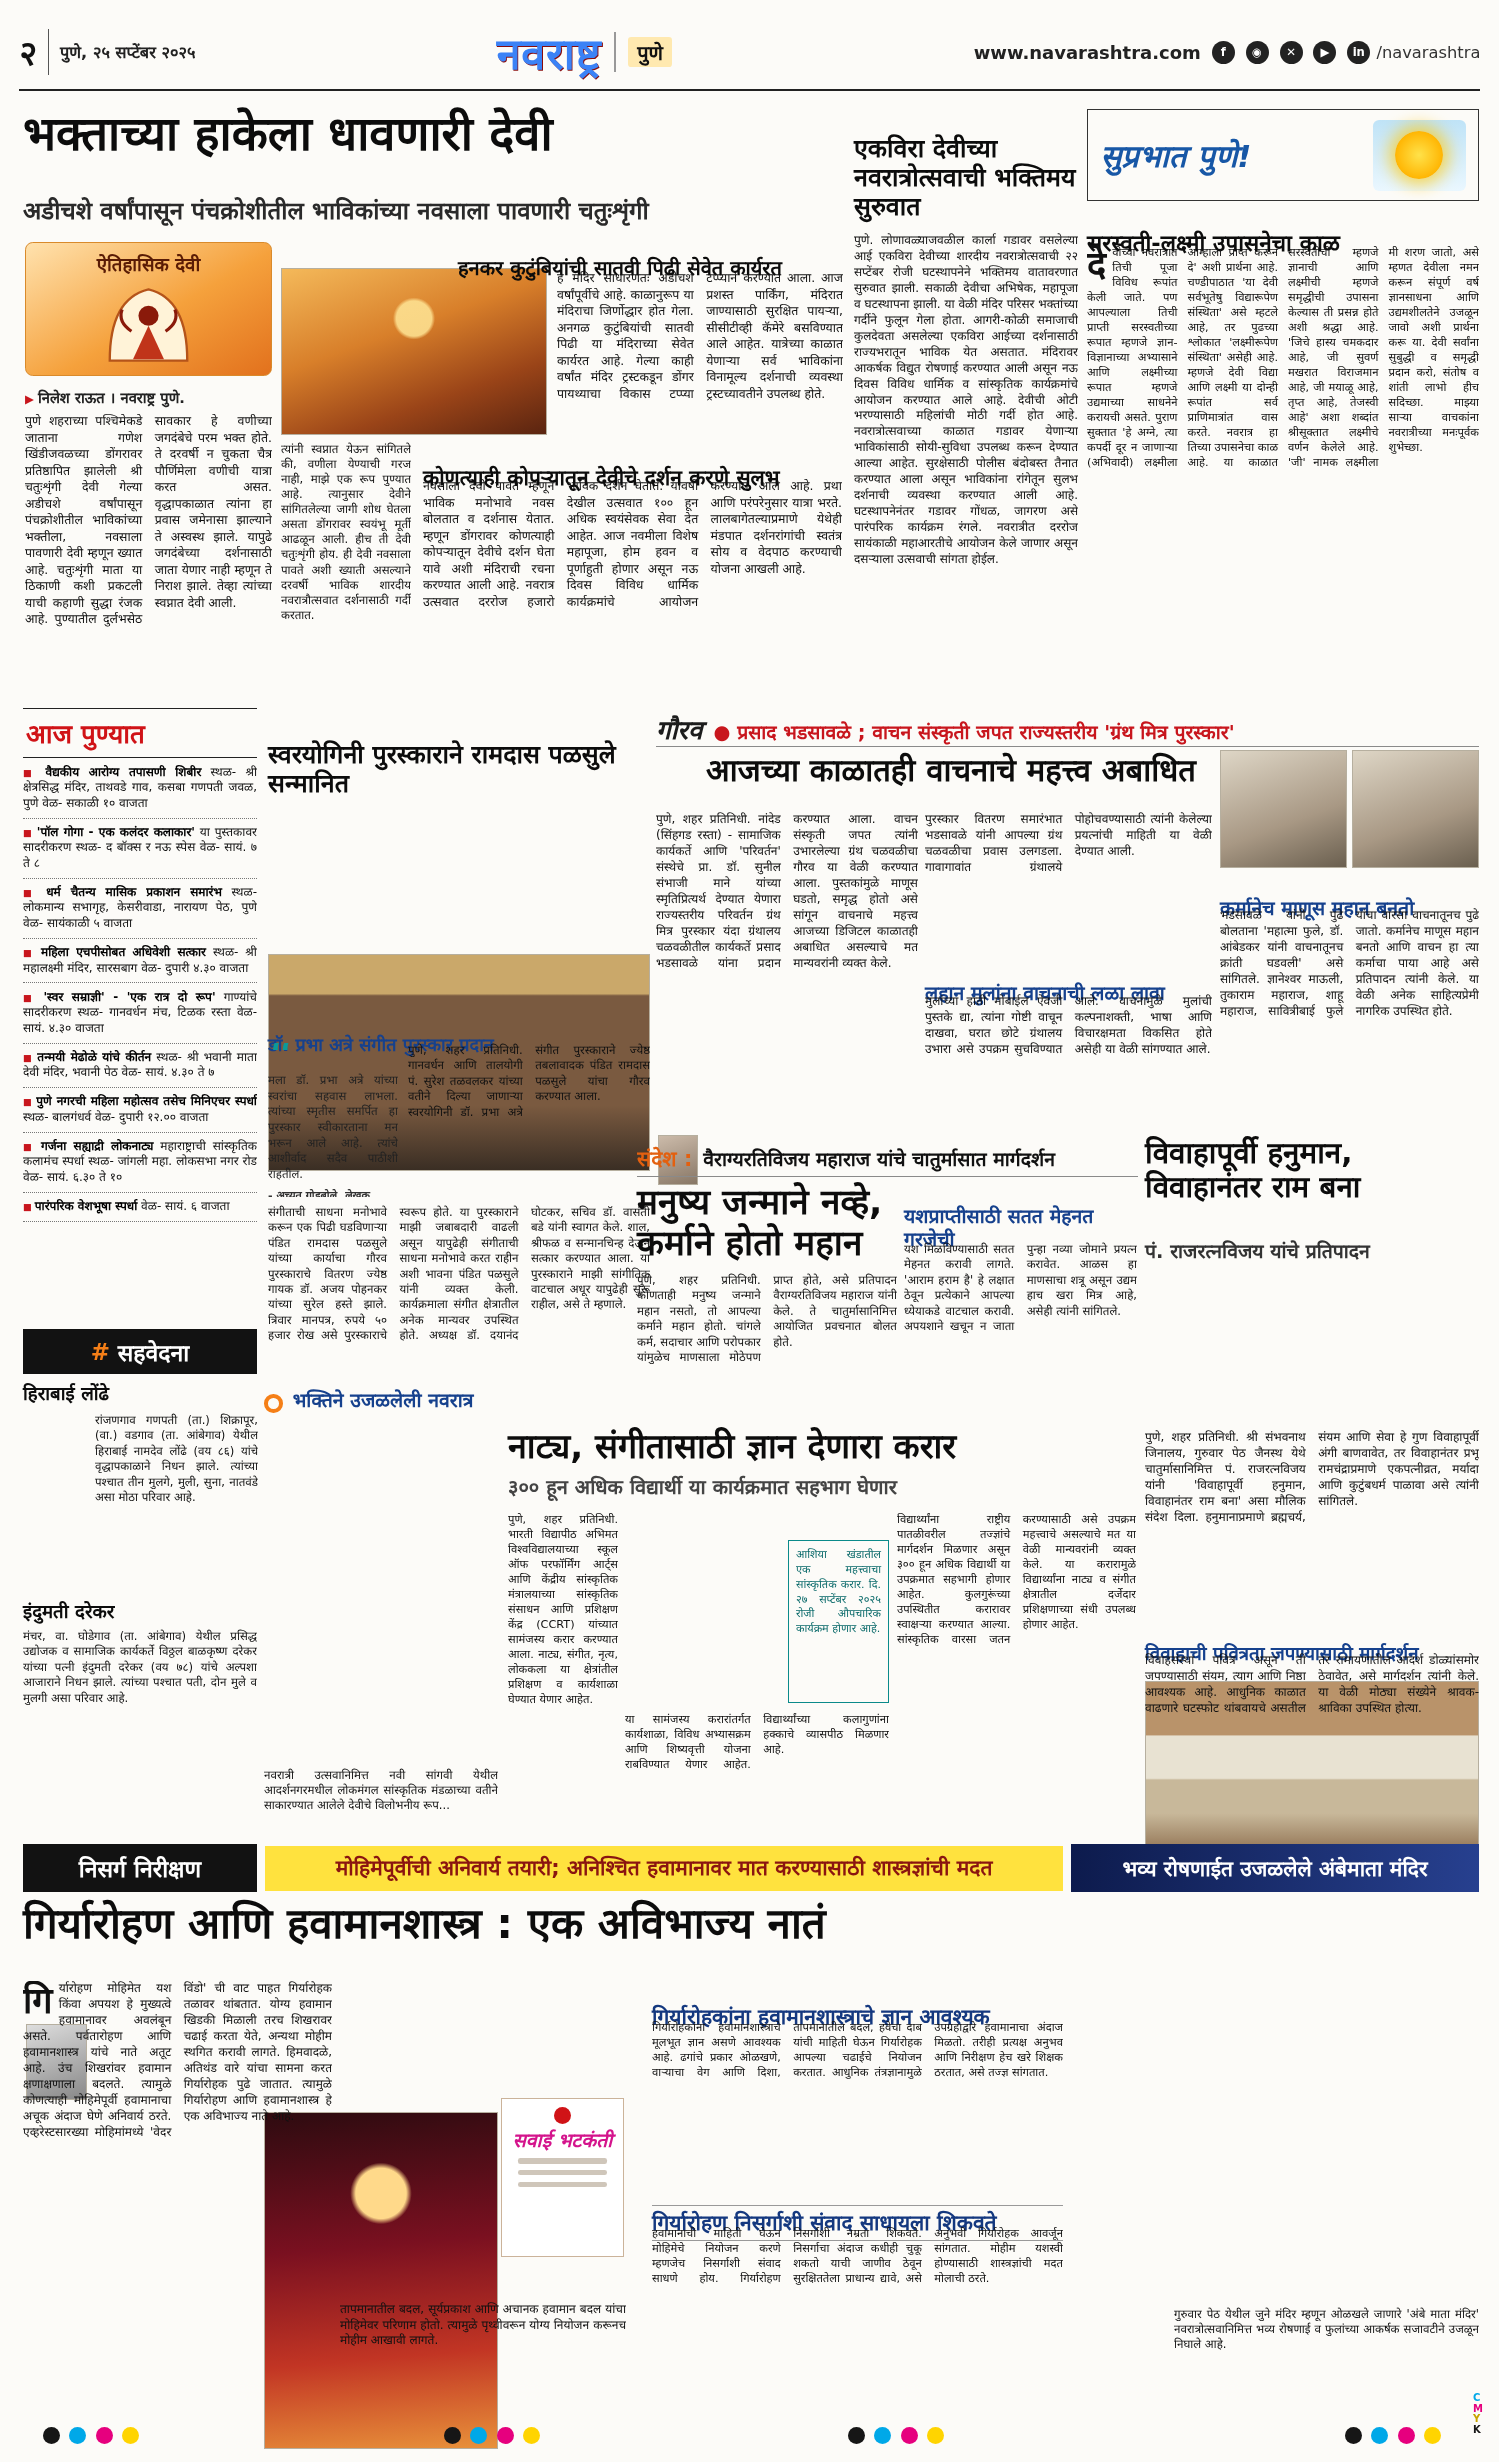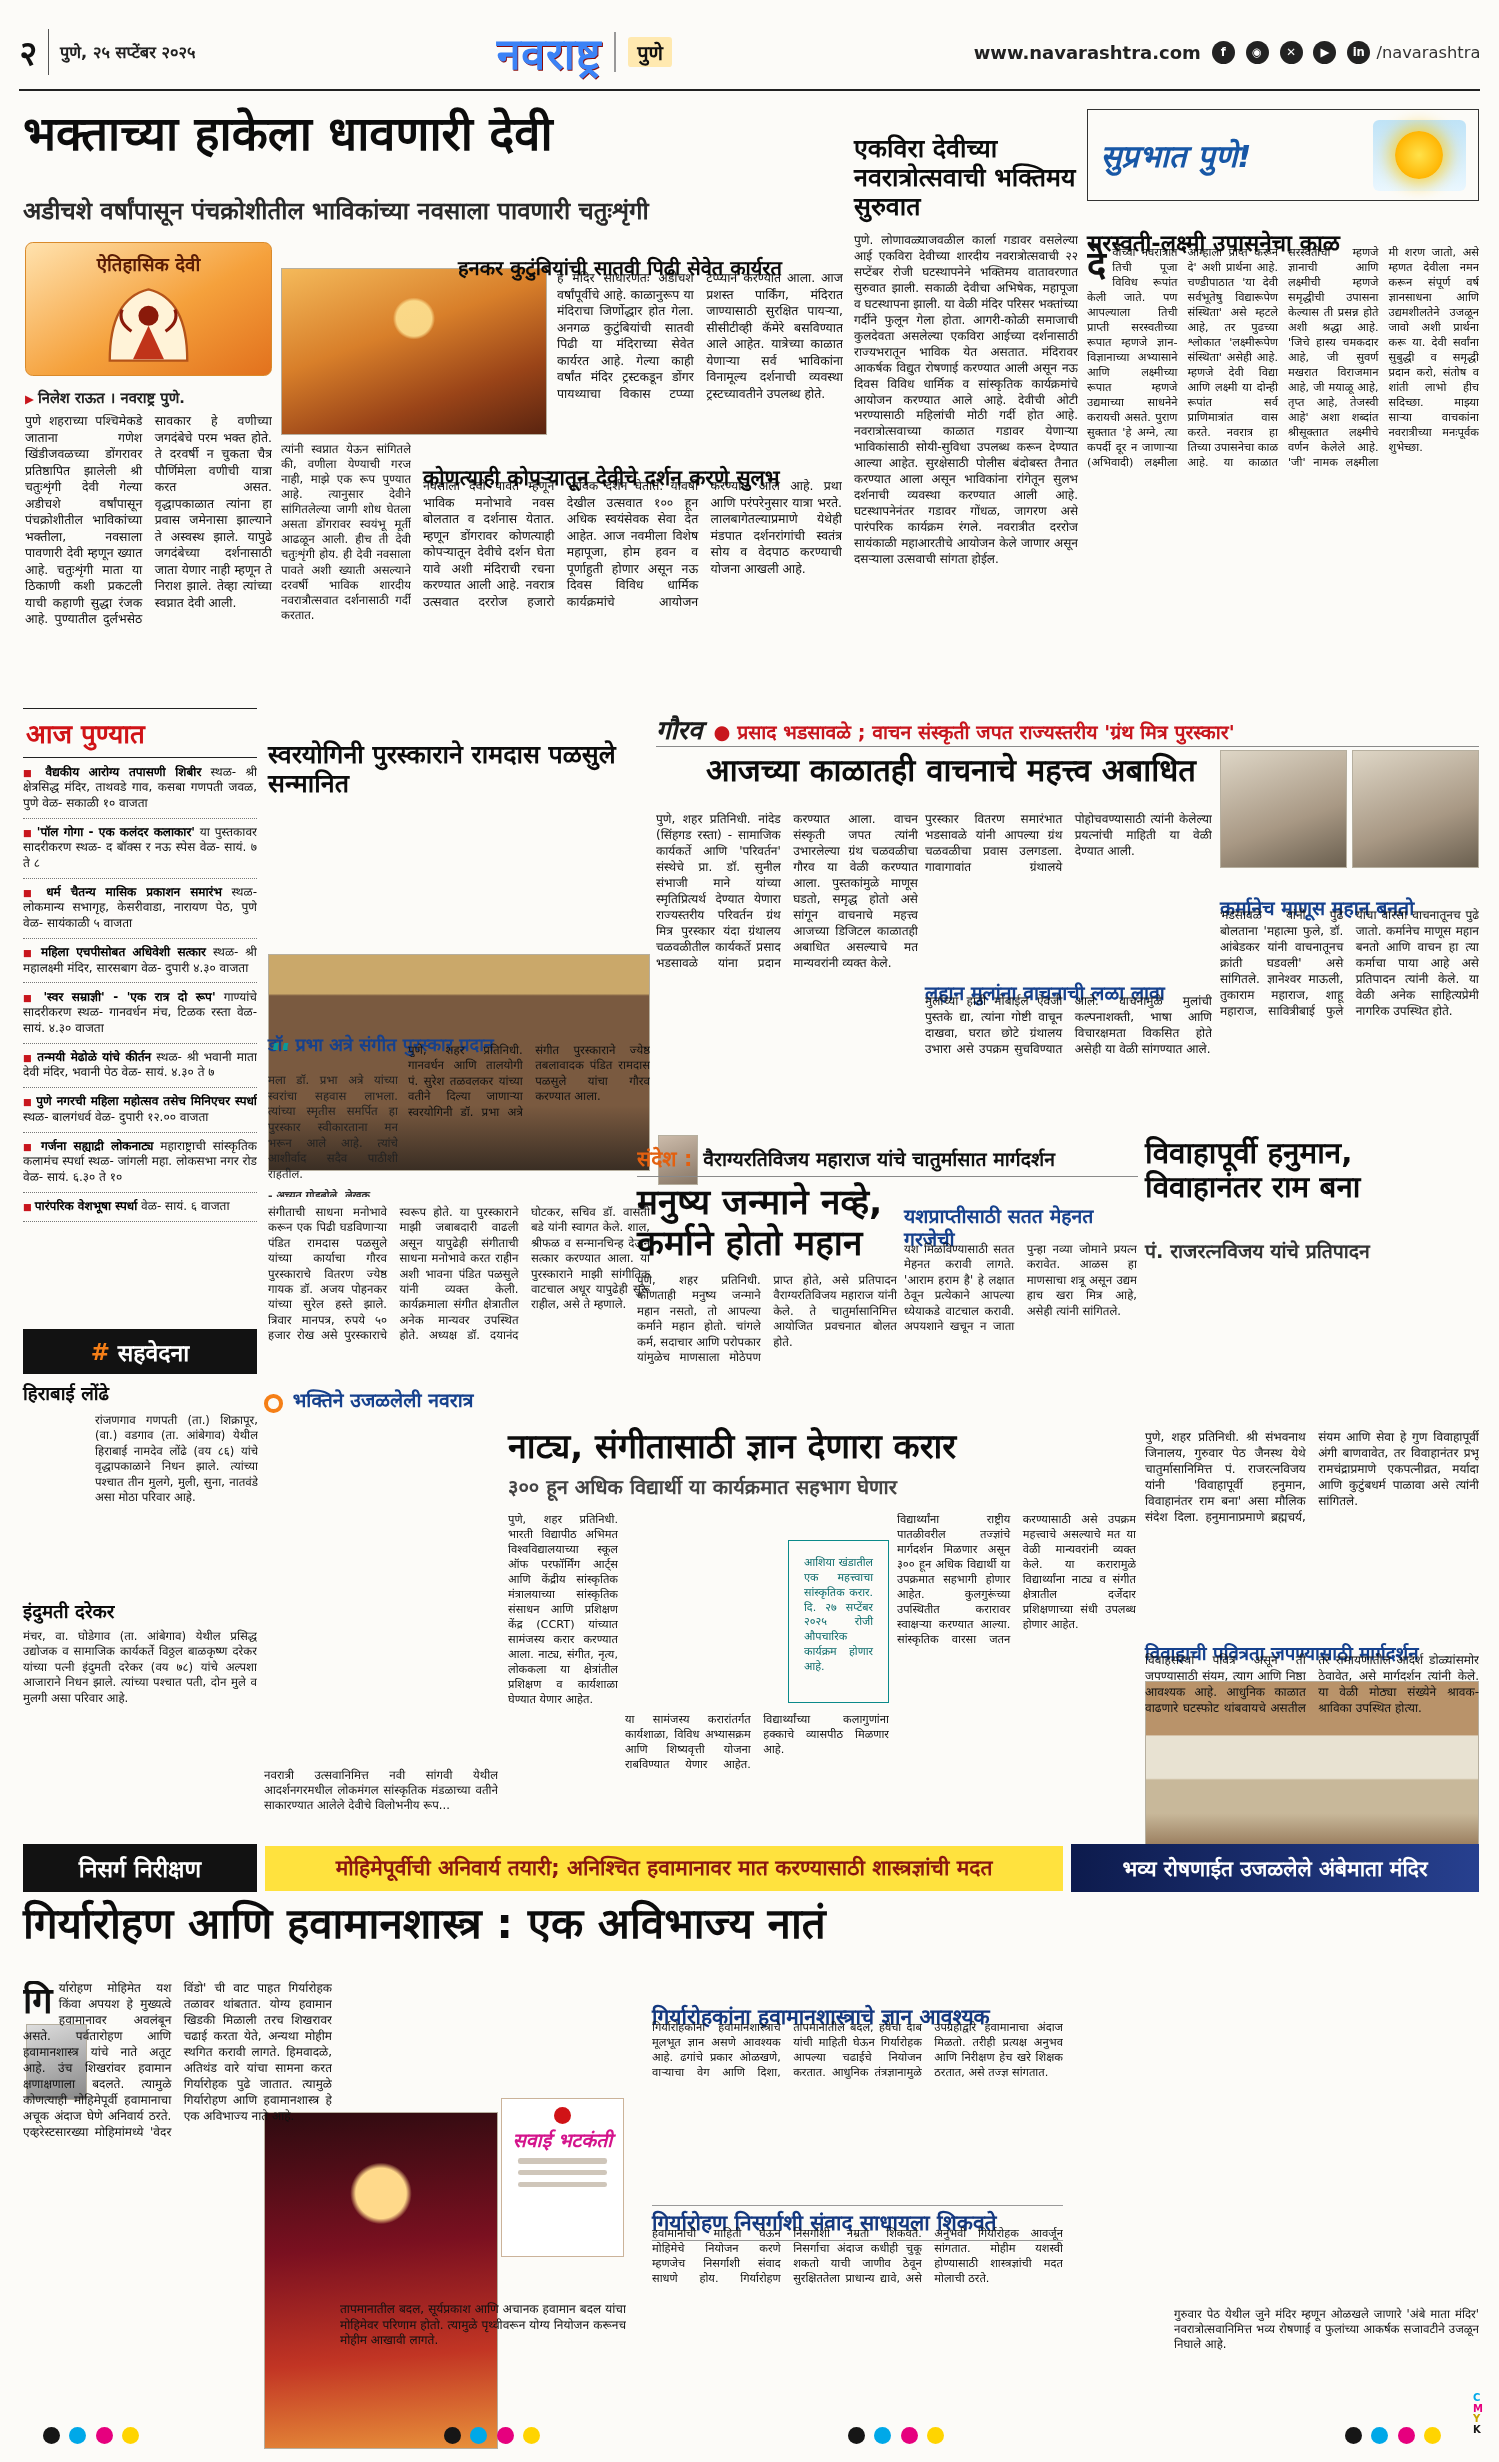--- a/index.html
+++ b/index.html
@@ -49,21 +49,21 @@
   
   .qmark{font-size:50px;color:#0a9a9a;line-height:.6;font-family:"DejaVu Serif",serif;}
   .qtext{font-size:11.6px;line-height:1.35;color:#222;text-align:justify;}
   .qattr{font-size:11px;font-weight:bold;color:#333;text-align:left;margin-top:4.7px;}
   
   .blackbox{background:#121212;color:#fff;font-weight:bold;display:flex;align-items:center;justify-content:center;gap:7.8px;}
   .hash{color:#f57f17;font-size:23px;font-weight:bold;}
   .yellowstrip{background:#ffe23e;color:#8a1510;font-weight:bold;font-size:21px;display:flex;align-items:center;justify-content:center;text-align:center;line-height:1.1;}
   .templestrip{background:linear-gradient(90deg,#0d1b4d,#27408f);color:#fff;font-weight:bold;font-size:21px;display:flex;align-items:center;justify-content:center;}
   .dropcap{float:left;font-size:36px;font-weight:bold;line-height:1;padding:1.6px 6.2px 0 0;color:#111;}
-  .hl-box{border:1.6px solid #0a8a8a;color:#0a6a6a;font-size:11px;line-height:1.35;padding:15px;text-align:justify;overflow:hidden;}
+  .hl-box{border:1.6px solid #0a8a8a;color:#0a6a6a;font-size:11px;line-height:1.35;padding:7px;text-align:justify;overflow:hidden;}
   
   .ph-devi{background:radial-gradient(circle at 50% 30%,rgba(255,230,150,.85) 0 10%,transparent 12%),
            linear-gradient(160deg,#f4b95a,#d87f2a 40%,#9a4418 72%,#5a2410);}
   .ph-award{background:linear-gradient(180deg,#caa86a 0 18%,#7a5a40 19% 70%,#3a2e24);}
   .ph-gaurav{background:linear-gradient(160deg,#ded6c6,#a89884 60%,#6a5f4f);}
   .ph-mini{background:linear-gradient(160deg,#ccbbaa,#887766);}
   .ph-vivah{background:linear-gradient(180deg,#b9936a 0 30%,#e8e2d2 31% 55%,#c8b89a 56% 75%,#8a6a4a);}
   .ph-navratri{background:radial-gradient(circle at 50% 24%,#ffd98a 0 9%,transparent 11%),
                linear-gradient(175deg,#2e0b10,#7a1020 40%,#c23524 72%,#e8913a);}
   .ph-obit{background:linear-gradient(160deg,#dddddd,#888888);}

